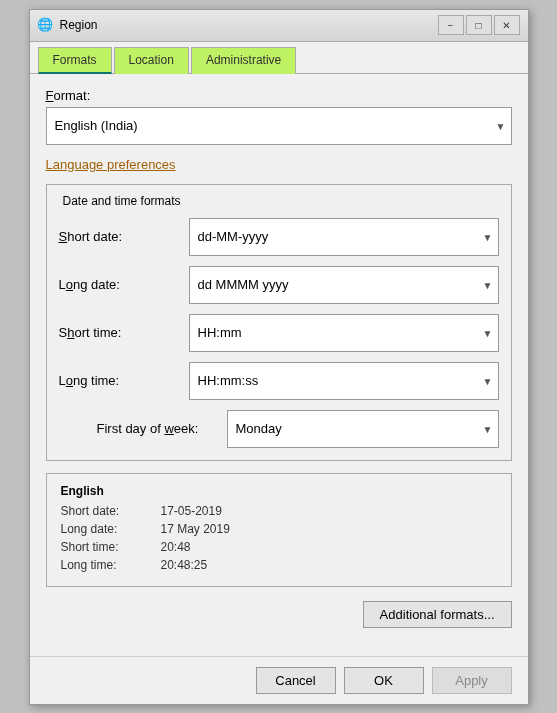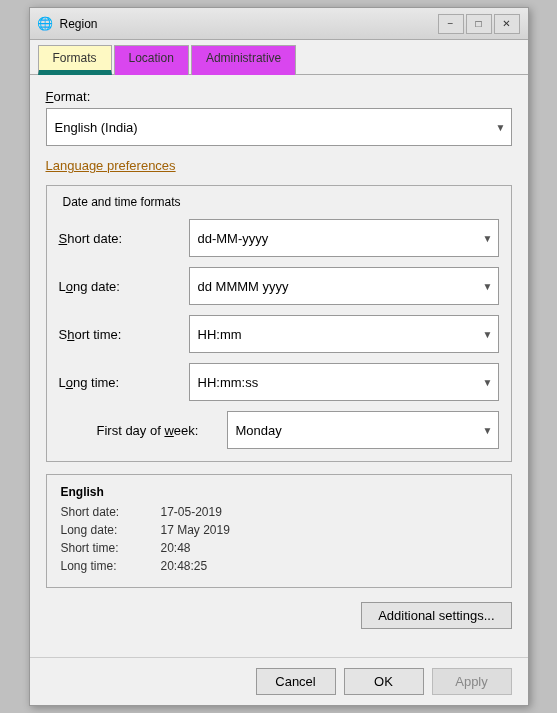--- a/index.html
+++ b/index.html
@@ -77,31 +77,31 @@
       background: #f0f0f0;
       border-bottom: 1px solid #aaa;
       padding: 4px 8px 0 8px;
       gap: 2px;
     }
 
     .tab {
       padding: 5px 14px;
       border: 1px solid #aaa;
       border-bottom: none;
-      background: #d946ef;
+      background: #bef264;
       cursor: pointer;
       font-size: 12px;
       color: #333;
       position: relative;
       bottom: -1px;
     }
 
     .tab.active {
-      background: #fef9c3;
-      border-bottom: 5px solid #0f766e;
+      background: #bef264;
+      border-bottom: 2px solid #0f766e;
       font-weight: normal;
       z-index: 1;
     }
 
     .content {
       padding: 14px 16px;
     }
 
     .format-section {
       margin-bottom: 12px;
@@ -388,21 +388,21 @@
         <div class="example-label">Short time:</div>
         <div class="example-value">20:48</div>
       </div>
       <div class="example-row">
         <div class="example-label">Long time:</div>
         <div class="example-value">20:48:25</div>
       </div>
     </div>
 
     <div class="additional-btn-row">
-      <button class="btn additional">Additional settings...</button>
+      <button class="btn additional">Additional formats...</button>
     </div>
 
   </div>
 
   <div class="bottom-bar">
     <button class="btn">Cancel</button>
     <button class="btn">OK</button>
     <button class="btn btn-apply">Apply</button>
   </div>
 </div>

